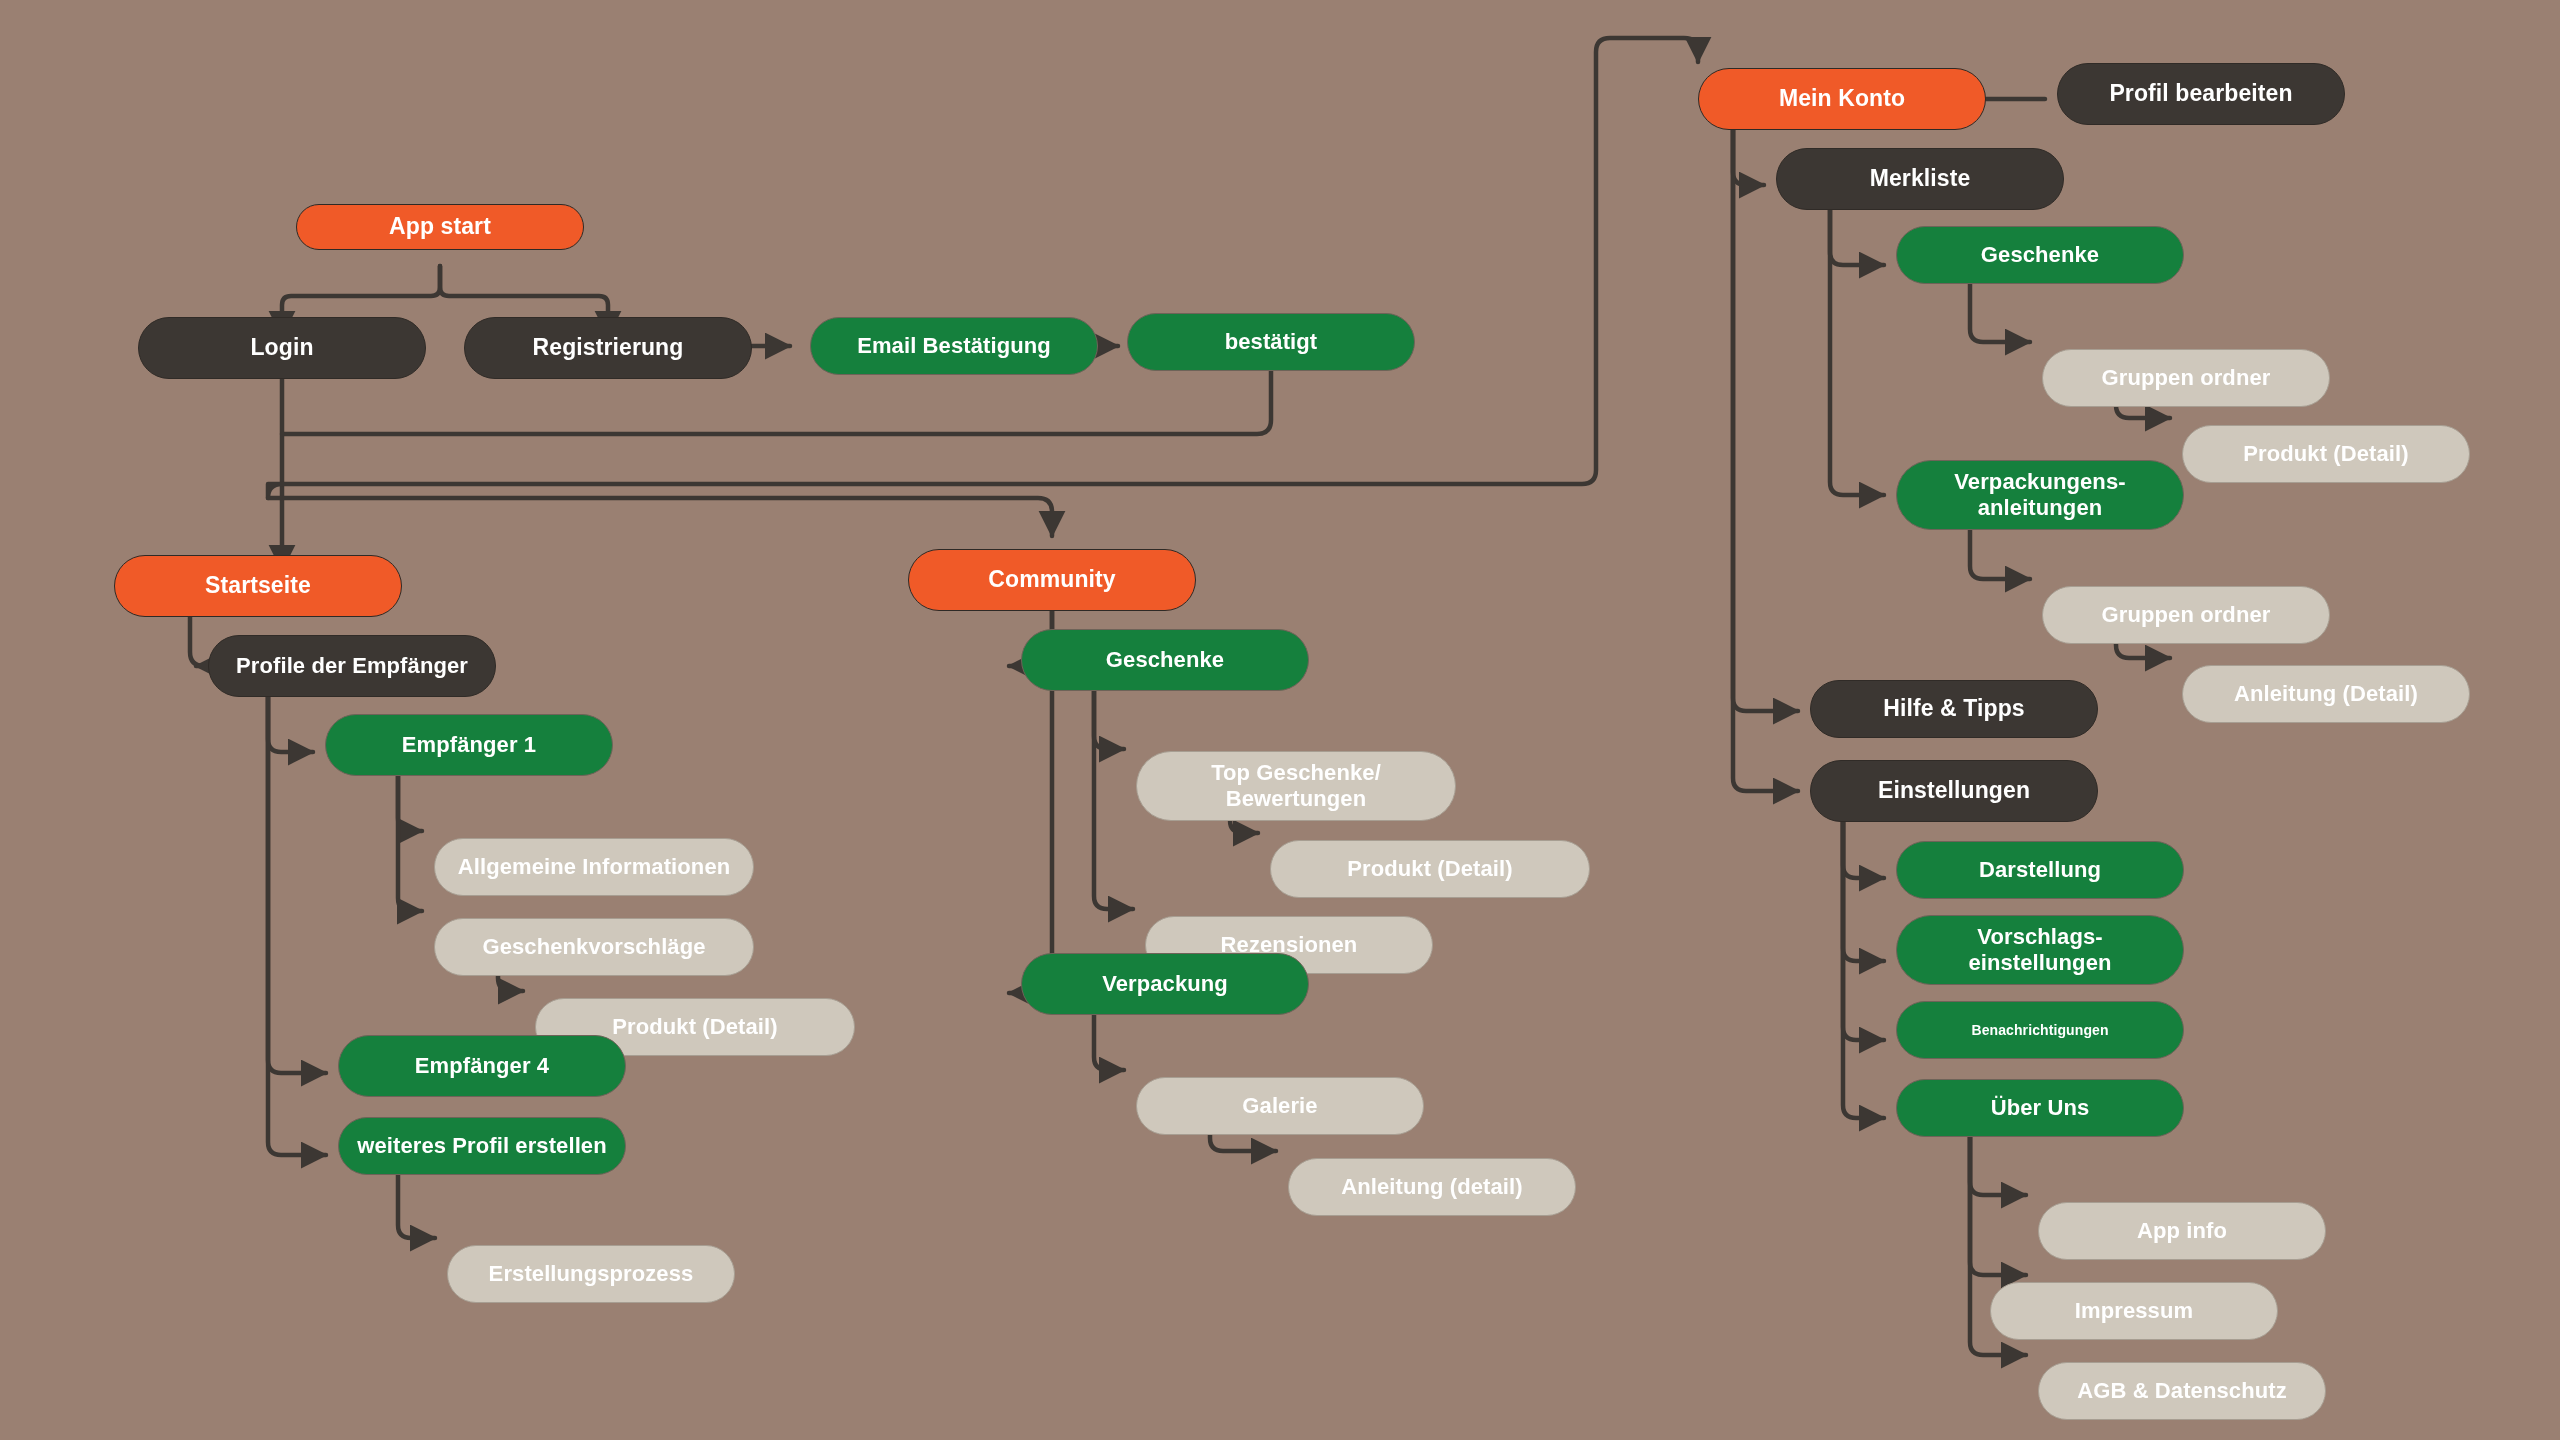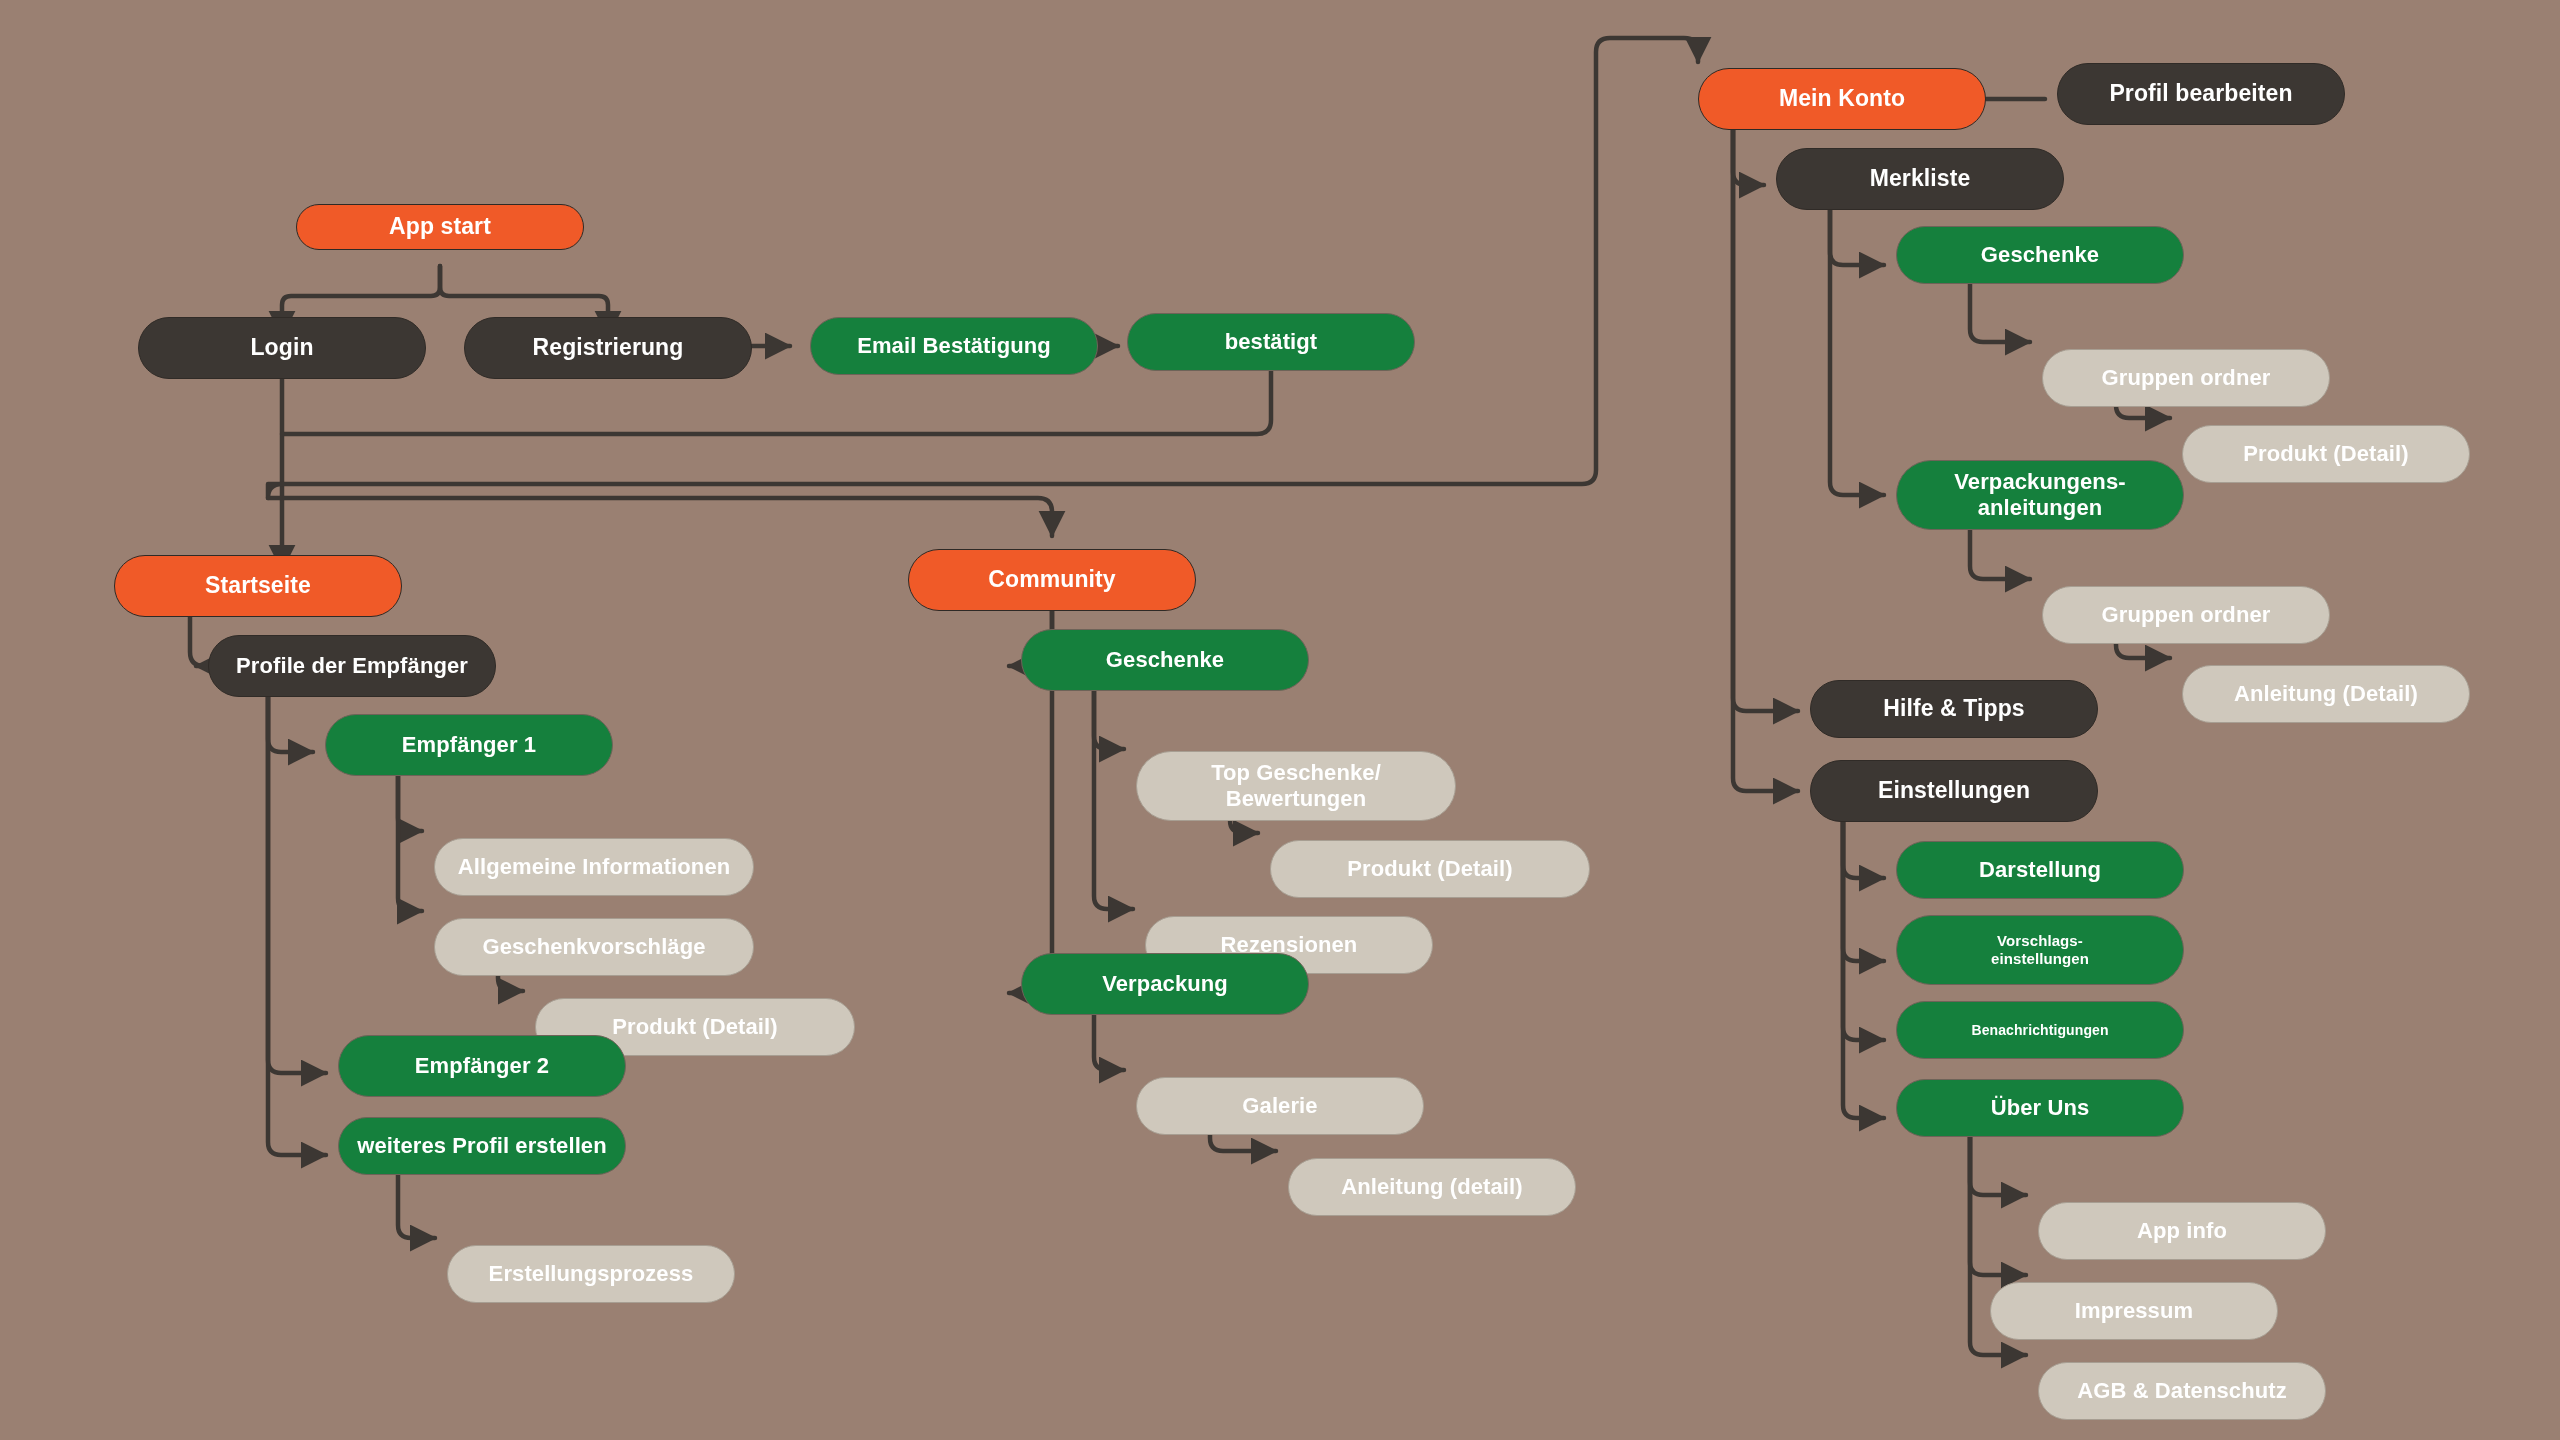--- a/index.html
+++ b/index.html
@@ -112,21 +112,21 @@
       <div class="node t-light" style="left: 434px; top: 794px; width: 320px; height: 58px; font-size: 22px;">
         <span>Allgemeine Informationen</span>
       </div>
       <div class="node t-light" style="left: 434px; top: 874px; width: 320px; height: 58px; font-size: 22px;">
         <span>Geschenkvorschläge</span>
       </div>
       <div class="node t-light" style="left: 535px; top: 954px; width: 320px; height: 58px; font-size: 22px;">
         <span>Produkt (Detail)</span>
       </div>
       <div class="node t-mid" style="left: 338px; top: 1035px; width: 288px; height: 62px; font-size: 22px;">
-        <span>Empfänger 2</span>
+        <span>Empfänger 4</span>
       </div>
       <div class="node t-mid" style="left: 338px; top: 1117px; width: 288px; height: 58px; font-size: 22px;">
         <span>weiteres Profil erstellen</span>
       </div>
       <div class="node t-light" style="left: 447px; top: 1201px; width: 288px; height: 58px; font-size: 22px; justify-content: flex-end;">
         <span>Erstellungsprozess</span>
       </div>
       <div class="node t-orange" style="left: 908px; top: 549px; width: 288px; height: 62px; font-size: 23px;">
         <span>Community</span>
       </div>
@@ -180,21 +180,21 @@
       </div>
       <div class="node t-dark" style="left: 1810px; top: 680px; width: 288px; height: 58px; font-size: 23px;">
         <span>Hilfe &amp; Tipps</span>
       </div>
       <div class="node t-dark" style="left: 1810px; top: 760px; width: 288px; height: 62px; font-size: 23px;">
         <span>Einstellungen</span>
       </div>
       <div class="node t-mid" style="left: 1896px; top: 841px; width: 288px; height: 58px; font-size: 22px;">
         <span>Darstellung</span>
       </div>
-      <div class="node t-mid" style="left: 1896px; top: 915px; width: 288px; height: 70px; font-size: 15px;">
+      <div class="node t-mid" style="left: 1896px; top: 915px; width: 288px; height: 70px; font-size: 22px;">
         <span>Vorschlags-<br>einstellungen</span>
       </div>
       <div class="node t-mid" style="left: 1896px; top: 1001px; width: 288px; height: 58px; font-size: 14px;">
         <span>Benachrichtigungen</span>
       </div>
       <div class="node t-mid" style="left: 1896px; top: 1079px; width: 288px; height: 58px; font-size: 22px;">
         <span>Über Uns</span>
       </div>
       <div class="node t-light" style="left: 2038px; top: 1158px; width: 288px; height: 58px; font-size: 22px;">
         <span>App info</span>

